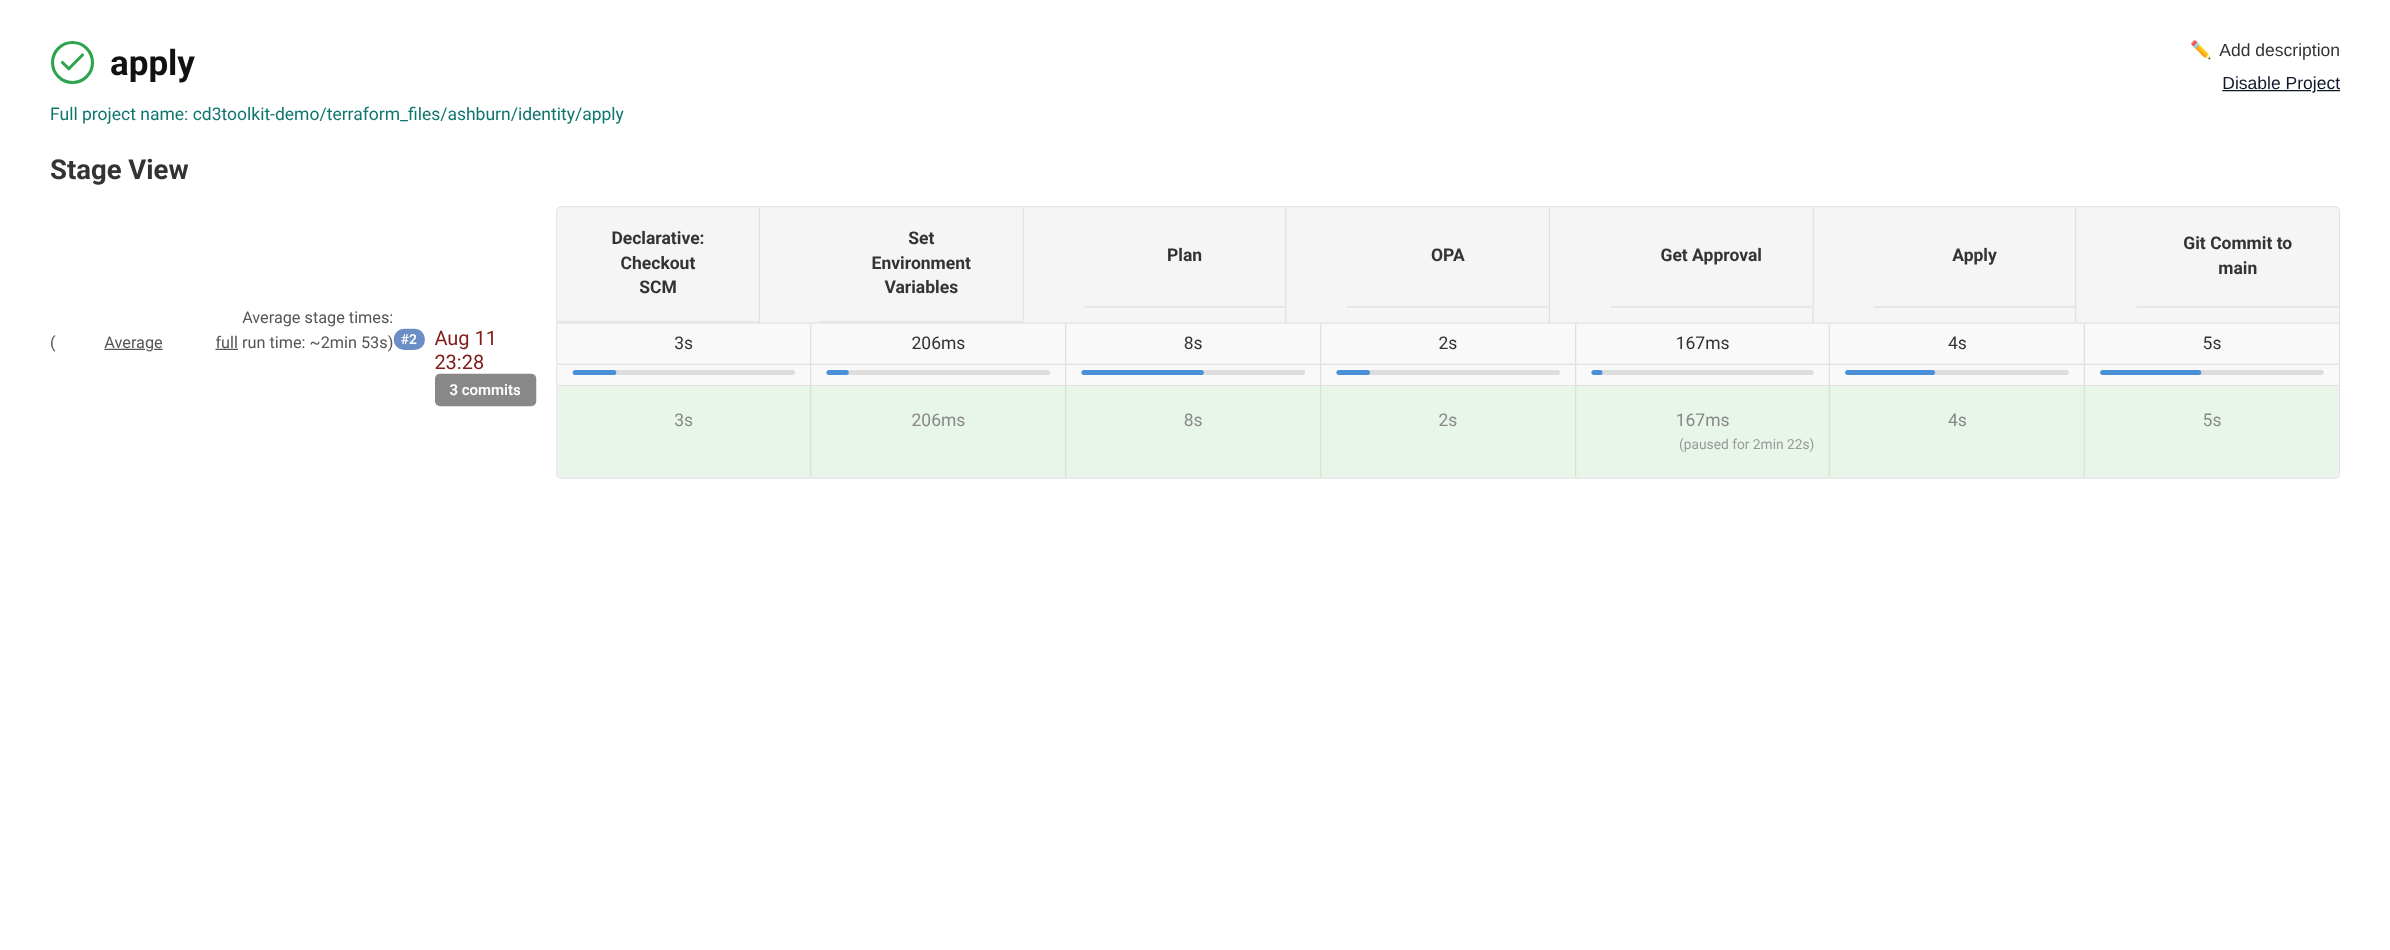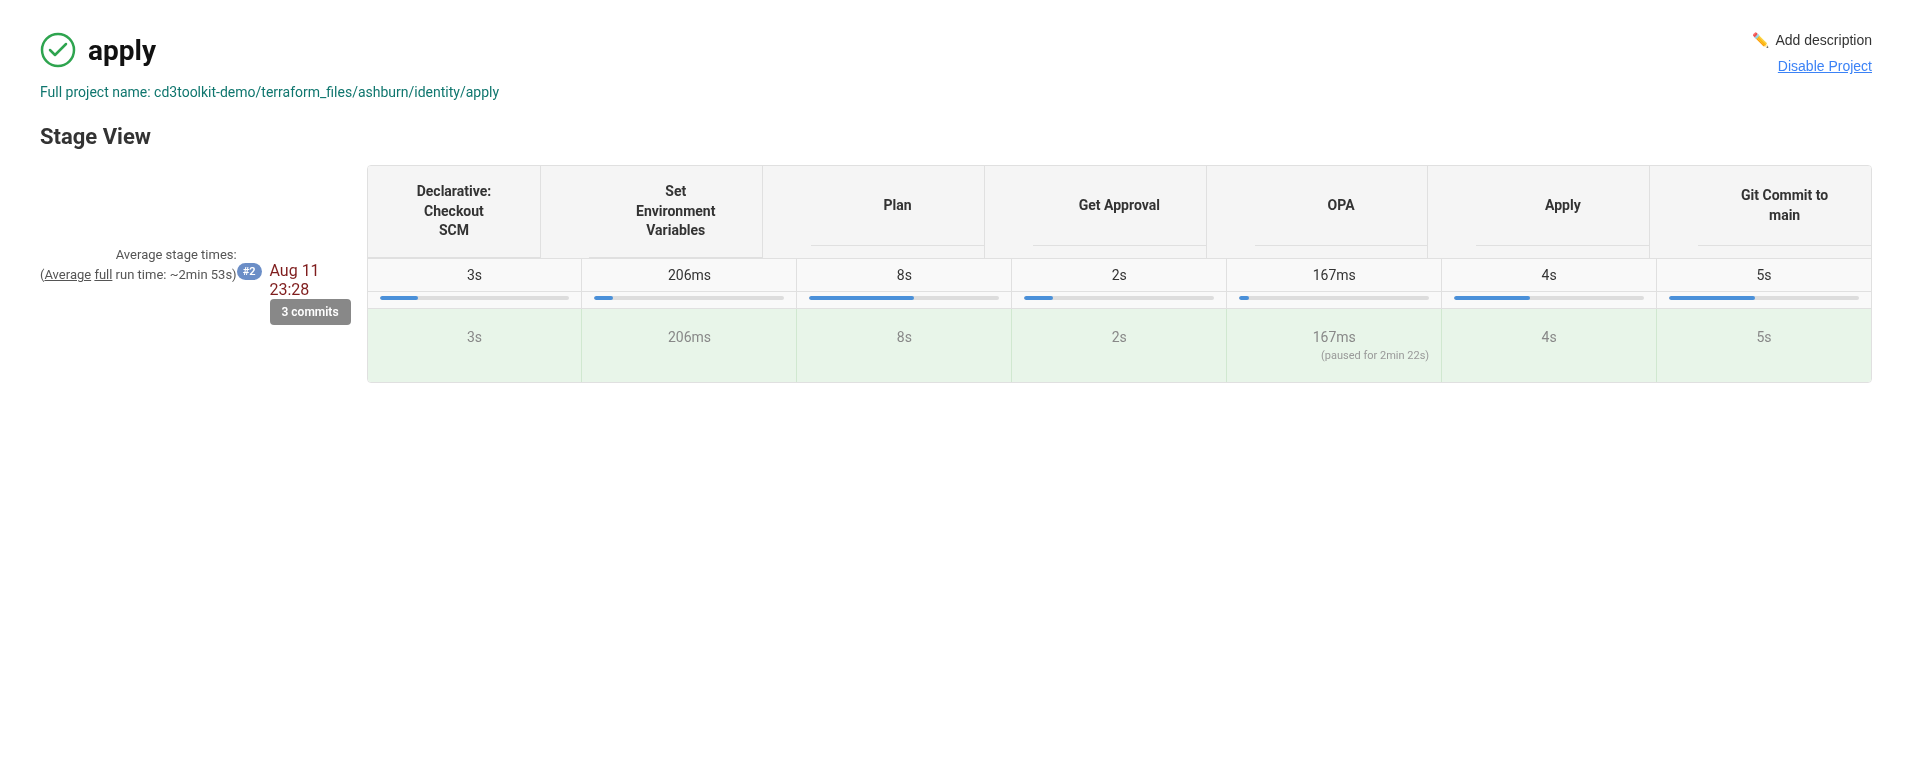--- a/index.html
+++ b/index.html
@@ -53,21 +53,21 @@
       border: none;
       cursor: pointer;
       font-size: 14px;
       color: #333;
     }
     .disable-project-btn {
       background: none;
       border: none;
       cursor: pointer;
       font-size: 14px;
-      color: #3b82f6;
+      color: #0f172a;
       text-decoration: underline;
     }
     .stage-view-title {
       font-size: 22px;
       font-weight: 700;
       margin-bottom: 16px;
       margin-top: 8px;
     }
     .stage-view-container {
       display: flex;
@@ -84,20 +84,21 @@
       flex-shrink: 0;
     }
     .avg-times-label {
       font-size: 13px;
       color: #555;
       text-align: right;
       line-height: 1.5;
     }
     .avg-times-label u {
       text-decoration: underline;
+      margin-left: 39px;
     }
     .run-badge {
       display: flex;
       align-items: flex-start;
       gap: 8px;
       margin-top: 16px;
     }
     .badge-num {
       background: #6b8ec7;
       color: #fff;
@@ -278,24 +279,24 @@
         <div class="stage-col">
           <div class="stage-header">Declarative:<br>Checkout<br>SCM</div>
         </div>
         <div class="stage-col">
           <div class="stage-header">Set<br>Environment<br>Variables</div>
         </div>
         <div class="stage-col">
           <div class="stage-header">Plan</div>
         </div>
         <div class="stage-col">
+          <div class="stage-header">OPA</div>
+        </div>
+        <div class="stage-col">
           <div class="stage-header">Get Approval</div>
-        </div>
-        <div class="stage-col">
-          <div class="stage-header">OPA</div>
         </div>
         <div class="stage-col">
           <div class="stage-header">Apply</div>
         </div>
         <div class="stage-col">
           <div class="stage-header">Git Commit to<br>main</div>
         </div>
       </div>
 
       <div class="avg-row">

